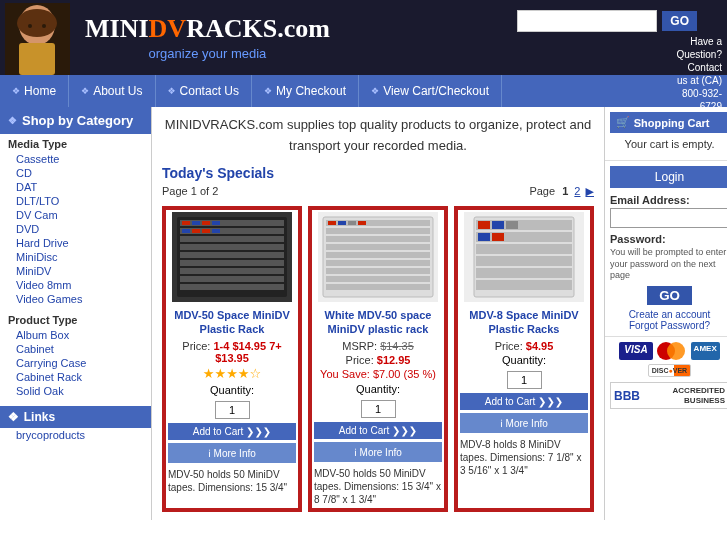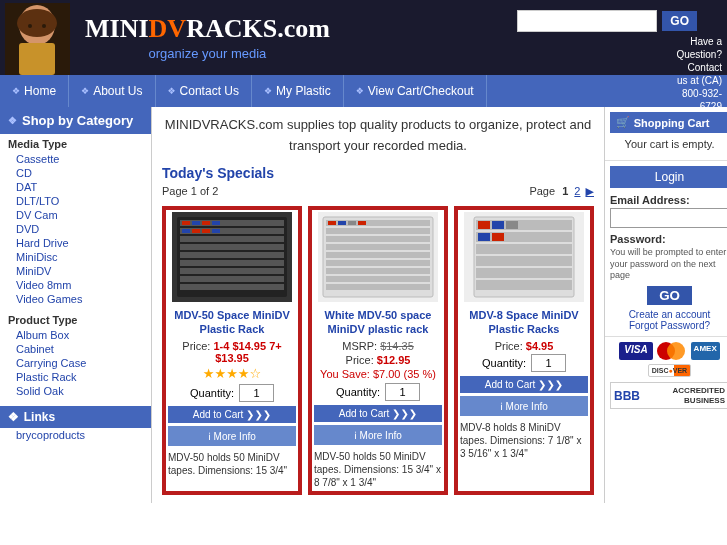--- a/index.html
+++ b/index.html
@@ -43,21 +43,21 @@
     .product-grid { display: flex; gap: 6px; }
     .product-card { border: 4px solid #b91c1c; padding: 2px; width: 140px; min-width: 140px; text-align: center; background: #fff; }
     .product-card .prod-img { width: 120px; height: 90px; margin: 0 auto 6px; background: #ddd; display: flex; align-items: center; justify-content: center; overflow: hidden; }
     .product-card .prod-img svg { width: 100%; height: 100%; }
     .product-card .prod-name { color: #2244aa; font-size: 11px; font-weight: bold; text-decoration: none; line-height: 1.3; margin-bottom: 4px; display: block; }
     .product-card .price-line { font-size: 11px; color: #333; margin-bottom: 2px; }
     .product-card .price-red { color: #cc0000; font-weight: bold; }
     .product-card .msrp { text-decoration: line-through; color: #666; }
     .product-card .savings { color: #cc0000; font-size: 11px; margin-bottom: 3px; }
     .product-card .stars { color: #ffaa00; font-size: 13px; margin-bottom: 3px; }
-    .product-card .qty-row { display: flex; align-items: center; justify-content: center; gap: 5px; margin-bottom: 4px; font-size: 11px; }
+    .product-card .qty-row { display: flex; align-items: center; justify-content: center; gap: 5px; margin-bottom: 4px; font-size: 11px; flex-direction: column; }
     .product-card .qty-input { width: 35px; height: 18px; border: 1px solid #999; text-align: center; font-size: 11px; }
     .product-card .add-cart-btn { background: #4466bb; color: #fff; border: none; padding: 3px 6px; font-size: 10px; cursor: pointer; width: 100%; margin-bottom: 3px; display: flex; align-items: center; justify-content: center; gap: 3px; }
     .product-card .more-info-btn { background: #6688cc; color: #fff; border: none; padding: 3px 6px; font-size: 10px; cursor: pointer; width: 100%; display: flex; align-items: center; justify-content: center; gap: 3px; }
     .product-card .prod-desc { font-size: 10px; color: #333; text-align: left; margin-top: 5px; line-height: 1.3; }
 
     
     #right-sidebar { width: 130px; min-width: 130px; border-left: 1px solid #ccc; padding: 0; }
     .cart-section { padding: 5px; border-bottom: 1px solid #ddd; }
     .cart-header { background: #4466bb; color: #fff; font-size: 11px; font-weight: bold; padding: 4px 6px; display: flex; align-items: center; gap: 4px; }
     .cart-empty { font-size: 11px; color: #333; padding: 5px; text-align: center; }
@@ -123,21 +123,21 @@
   <a href="#">
       <span class="nav-arrow">❖</span>
       <span>About Us</span>
     </a>
   <a href="#">
       <span class="nav-arrow">❖</span>
       <span>Contact Us</span>
     </a>
   <a href="#">
       <span class="nav-arrow">❖</span>
-      <span>My Plastic</span>
+      <span>My Checkout</span>
     </a>
   <a href="#">
       <span class="nav-arrow">❖</span>
       <span>View Cart/Checkout</span>
     </a>
 </div>
 
 <div id="main">
 
   <div id="sidebar">
@@ -154,21 +154,21 @@
     <a href="#">DVD</a>
     <a href="#">Hard Drive</a>
     <a href="#">MiniDisc</a>
     <a href="#">MiniDV</a>
     <a href="#">Video 8mm</a>
     <a href="#">Video Games</a>
     <div class="product-type-label">Product Type</div>
     <a href="#">Album Box</a>
     <a href="#">Cabinet</a>
     <a href="#">Carrying Case</a>
-    <a href="#">Plastic Rack</a>
+    <a href="#">Cabinet Rack</a>
     <a href="#">Solid Oak</a>
     <div class="links-header">
       <span class="arrow">❖</span>
       <span>Links</span>
     </div>
     <a href="#">brycoproducts</a>
   </div>
 
   <div id="content">
     <p class="intro-text">MINIDVRACKS.com supplies top quality products to organize, protect and transport your recorded media.</p>

